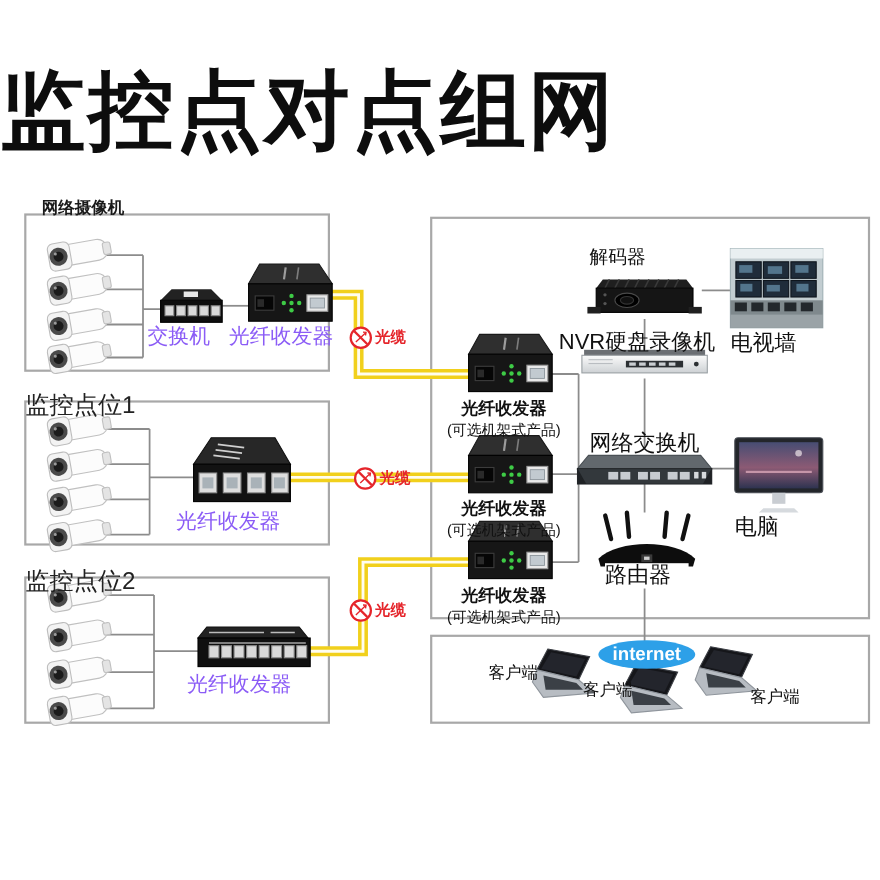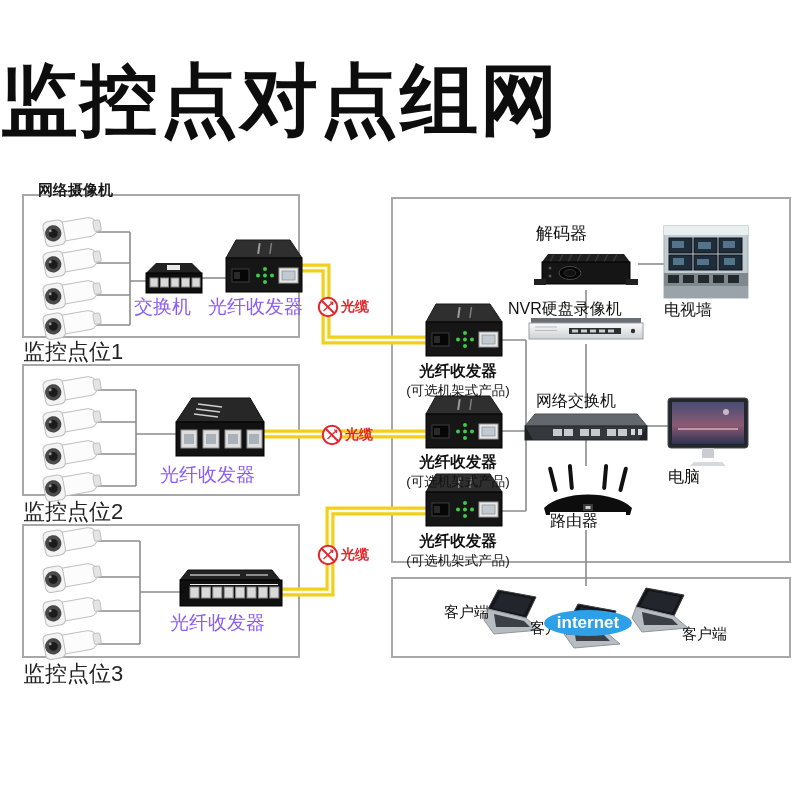--- a/index.html
+++ b/index.html
@@ -10,30 +10,30 @@
   }
   html,body{margin:0;padding:0;background:#fff;}
   #canvas{
     position:relative;width:800px;height:800px;background:#fff;overflow:hidden;
     font-family:"Liberation Sans","DejaVu Sans",sans-serif;color:#1a1a1a;
   }
   #diagram{position:absolute;left:0;top:0;z-index:1;}
   .lbl{position:absolute;z-index:2;text-align:left;line-height:1.15;}
   .title{left:0;top:56px;width:800px;font-size:78px;font-weight:900;letter-spacing:2px;color:#0d0d0d;}
   .cam-hdr{left:38px;top:181px;width:130px;font-size:15px;font-weight:700;text-align:left;}
-  .site-name{font-size:22px;font-weight:500;color:#222;}
+  .site-name{font-size:22px;font-weight:500;color:#222;margin-top:16px;}
   .dev-lbl{font-size:19px;font-weight:400;color:#8b5cf6;}
-  .sm-lbl{font-size:16px;font-weight:500;color:#111;}
+  .sm-lbl{font-size:20px;font-weight:500;color:#111;}
   .mc-label{position:absolute;z-index:2;width:130px;text-align:center;color:#111;}
   .mc-label .l1{font-size:15.5px;font-weight:600;}
   .mc-label .l2{font-size:13.5px;font-weight:500;}
   .badge{position:absolute;z-index:3;display:flex;align-items:center;gap:2px;}
   .badge-t{font-size:14px;font-weight:700;color:var(--label-red);font-family:Liberation Mono, monospace;}
   .cloud{position:absolute;z-index:3;left:544px;top:582px;width:88px;height:26px;border-radius:50%;
-    background:var(--internet-blue);color:#fff;font-size:17px;font-weight:700;text-align:center;line-height:26px;margin-top:28px;}
+    background:var(--internet-blue);color:#fff;font-size:17px;font-weight:700;text-align:center;line-height:26px;}
   .note{left:0;top:694px;width:800px;font-size:23px;font-weight:500;color:var(--note-blue);}
   .router-lbl{background:#fff;}
 </style>
 </head>
 <body>
 
 <div id="canvas">
 
   <svg id="diagram" width="800" height="800" viewBox="0 0 800 800">
     <defs>
@@ -303,21 +303,20 @@
   <div class="lbl cam-hdr">网络摄像机</div>
 
   <div class="lbl dev-lbl" style="left:134px;top:296px;width:80px">交换机</div>
   <div class="lbl dev-lbl" style="left:208px;top:296px;width:108px">光纤收发器</div>
   <div class="lbl site-name" style="left:23px;top:339px;width:276px">监控点位1</div>
 
   <div class="lbl dev-lbl" style="left:160px;top:464px;width:116px">光纤收发器</div>
   <div class="lbl site-name" style="left:23px;top:499px;width:276px">监控点位2</div>
 
   <div class="lbl dev-lbl" style="left:170px;top:612px;width:120px">光纤收发器</div>
-  <div class="lbl site-name" style="left:23px;top:661px;width:276px">监控点位3</div>
 
   <div class="badge" style="left:317px;top:296px">
     <svg width="22" height="22" viewBox="0 0 22 22">
       <circle cx="11" cy="11" r="9.2" fill="#fff" style="stroke:var(--label-red)" stroke-width="2"></circle>
       <line x1="5" y1="5" x2="17" y2="17" style="stroke:var(--label-red)" stroke-width="2"></line>
       <path d="M6.5,15 L15.5,6.5 M13,6 L15.8,6.2 L15.3,9" fill="none" style="stroke:var(--label-red)" stroke-width="1.2"></path>
     </svg>
     <span class="badge-t">光缆</span>
   </div>
   <div class="badge" style="left:321px;top:424px">

